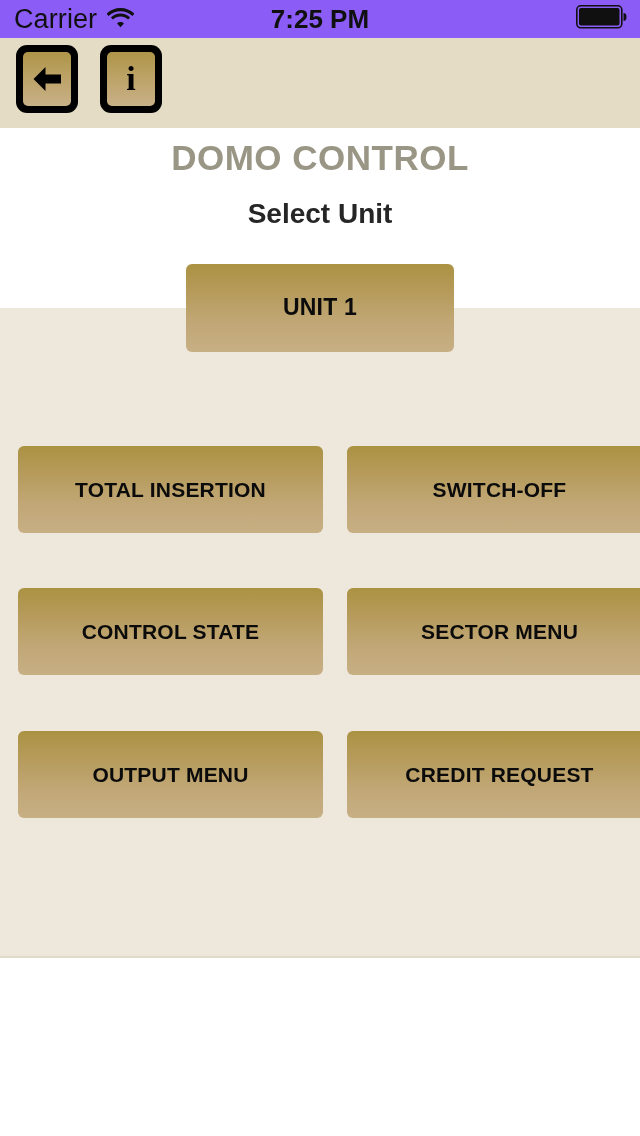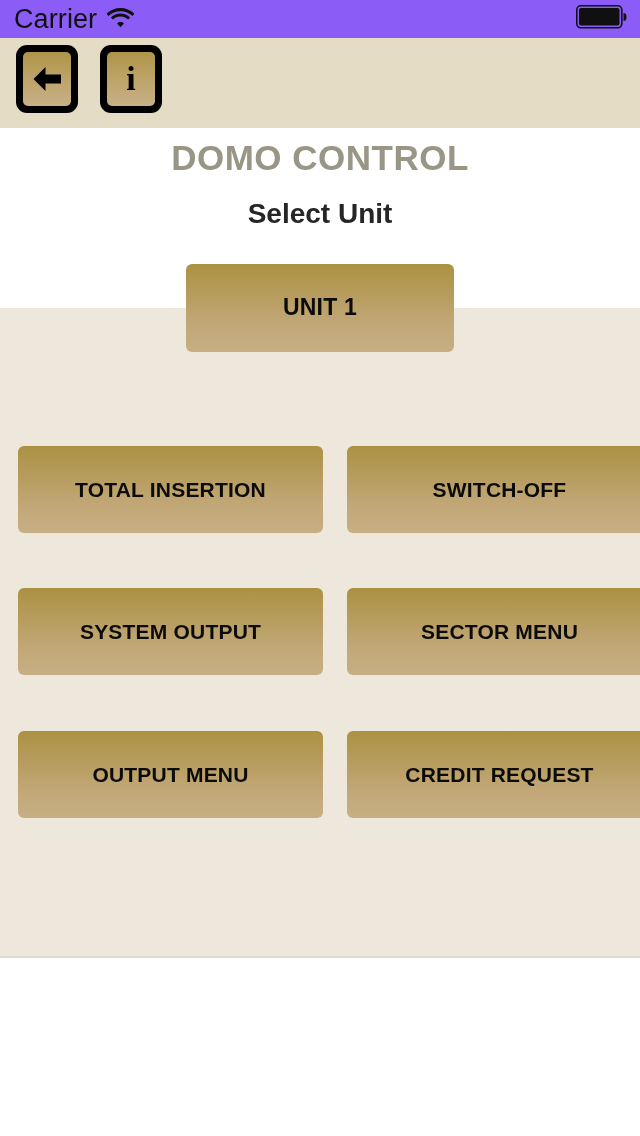--- a/index.html
+++ b/index.html
@@ -116,20 +116,21 @@
     <div class="sb-left">
       <span class="sb-carrier">Carrier</span>
       <span>
         <svg width="27" height="21" viewBox="0 0 27 21">
           <path d="M13.5 4.2c4.6 0 8.8 1.8 11.9 4.7l2.0-2.2C23.8 3.2 18.9 1.1 13.5 1.1S3.2 3.2-0.4 6.7l2.0 2.2C4.7 6.0 8.9 4.2 13.5 4.2z" fill="#101010" transform="translate(0,0)"></path>
           <path d="M13.5 9.6c2.9 0 5.6 1.1 7.6 3.0l2.0-2.2c-2.5-2.4-6.0-3.9-9.6-3.9s-7.1 1.5-9.6 3.9l2.0 2.2c2.0-1.9 4.7-3.0 7.6-3.0z" fill="#101010"></path>
           <path d="M13.5 15.0c1.3 0 2.5 0.5 3.4 1.4l-3.4 3.8-3.4-3.8c0.9-0.9 2.1-1.4 3.4-1.4z" fill="#101010"></path>
         </svg>
       </span>
     </div>
+    <div class="sb-center">7:25 PM</div>
     <div class="sb-right">
       <span>
         <svg width="52" height="24" viewBox="0 0 52 24">
           <rect x="0.8" y="0.8" width="45" height="22" rx="4" ry="4" fill="none" stroke="#101010" stroke-width="1.6"></rect>
           <rect x="3" y="3" width="40.5" height="17.6" rx="2" ry="2" fill="#101010"></rect>
           <path d="M47.5 8 q3 0 3 4 q0 4 -3 4 z" fill="#101010"></path>
         </svg>
       </span>
     </div>
   </div>
@@ -170,21 +171,21 @@
     </div>
   </div>
   <div class="btn grid-btn col-r row-1">
     <div class="btn-face">
       <span class="btn-label">SWITCH-OFF</span>
     </div>
   </div>
 
   <div class="btn grid-btn col-l row-2">
     <div class="btn-face">
-      <span class="btn-label">SYSTEM OUTPUT</span>
+      <span class="btn-label">CONTROL STATE</span>
     </div>
   </div>
   <div class="btn grid-btn col-l row-3">
     <div class="btn-face">
       <span class="btn-label">OUTPUT MENU</span>
     </div>
   </div>
 
   <div class="btn grid-btn col-r row-2">
     <div class="btn-face">

